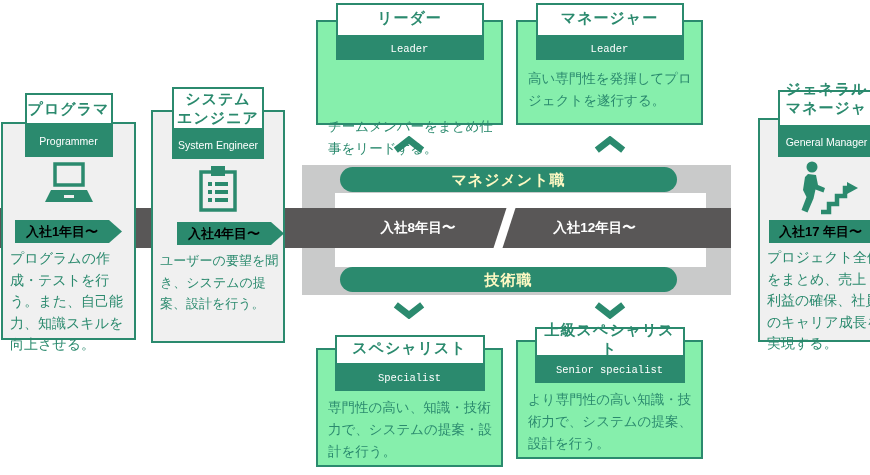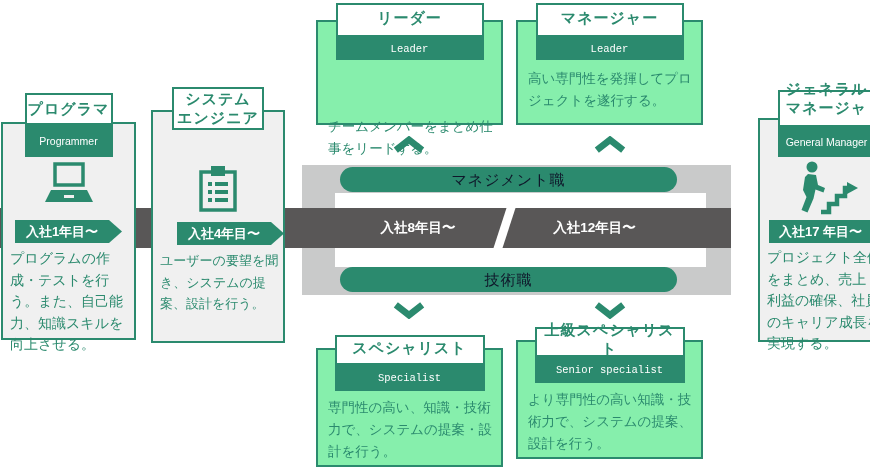--- a/index.html
+++ b/index.html
@@ -11,41 +11,41 @@
 
   
   .gray-band  { left:302px; top:165px; width:429px; height:130px; background:#c9caca; z-index:1; }
   .white-strip{ left:335px; top:193px; width:371px; height:74px; background:#ffffff; z-index:2; }
   .dark-bar   { left:0; top:208px; width:731px; height:40px; background:#595757; z-index:3; }
   .slash      { left:500px; top:206px; width:9px; height:44px; background:#ffffff;
                 transform:skewX(-18deg); z-index:4; }
   .bar-label  { top:208px; height:40px; line-height:40px; text-align:center; color:#fff;
                 font-size:13.5px; font-weight:bold; z-index:5; }
   .pill { left:340px; width:337px; height:25px; background:#2b8a6e; border-radius:13px;
-          color:#0f172a; font-weight:normal; font-size:15px; text-align:center; line-height:25px;
+          color:#fef9c3; font-weight:bold; font-size:15px; text-align:center; line-height:25px;
           z-index:6; letter-spacing:1px; }
 
   .chev { width:32px; height:17px; z-index:6; }
 
   
   .box { position:absolute; border:2px solid #2b8a6e; box-sizing:border-box; z-index:10; }
   .box.side { background:#f0f0f0; }
   .box.plain{ background:#86efac;font-family:Liberation Mono, monospace; }
 
   .tab { position:absolute; left:50%; transform:translateX(-50%); z-index:12; text-align:center; }
   .tab-title { background:#ffffff; border:2px solid #2b8a6e; box-sizing:border-box;
                color:#2b8a6e; font-weight:bold; font-size:15px; line-height:1.25;
                display:flex; align-items:center; justify-content:center;
                white-space:pre-line; letter-spacing:1px; }
   .tab-sub   { background:#2b8a6e; color:#ffffff; font-size:10.5px;
                display:flex; align-items:center; justify-content:center; }
 
   .icon { position:absolute; left:0; right:0; display:flex; justify-content:center; }
 
-  .ribbon { position:absolute; height:23px; background:#2b8a6e; color:#ffffff;
+  .ribbon { position:absolute; height:23px; background:#2b8a6e; color:#000000;
             font-size:13px; font-weight:bold; line-height:23px; text-align:center;
             clip-path:polygon(0 0, calc(100% - 13px) 0, 100% 50%, calc(100% - 13px) 100%, 0 100%);
             padding-right:13px; box-sizing:border-box; z-index:12; }
 
   .desc { position:absolute; color:#2b8a6e; text-align:left; z-index:11; }
   .desc.narrow { left:7px;  width:122px; font-size:14px; line-height:21.5px; }
   .desc.wide   { left:10px; width:172px; font-size:13.5px; line-height:22px; }
 </style>
 </head>
 <body>
@@ -87,20 +87,21 @@
       </svg>
     </div>
     <div class="ribbon" style="left:12px;top:96px;width:107px;">入社1年目〜</div>
     <div class="desc narrow" style="top:124px;">プログラムの作成・テストを行う。また、自己能力、知識スキルを向上させる。</div>
   </div>
 
   <div class="box side" style="left:151px;top:110px;width:134px;height:233px;">
     <div class="tab" style="top:-25px;width:92px;">
       <div class="tab-title" style="height:43px;">システム
 エンジニア</div>
+      <div class="tab-sub" style="height:29px;">System Engineer</div>
     </div>
     <div class="icon" style="top:52px;">
       <svg width="42" height="50" viewBox="0 0 42 50">
         <rect x="4" y="8" width="34" height="38" fill="#f0f0f0" stroke="#2b8a6e" stroke-width="3.5"></rect>
         <rect x="14" y="2" width="14" height="10" fill="#2b8a6e"></rect>
         <rect x="11" y="18" width="4" height="4" fill="#2b8a6e"></rect>
           <rect x="18" y="18" width="13" height="4" fill="#2b8a6e"></rect>
         <rect x="11" y="26" width="4" height="4" fill="#2b8a6e"></rect>
           <rect x="18" y="26" width="13" height="4" fill="#2b8a6e"></rect>
         <rect x="11" y="34" width="4" height="4" fill="#2b8a6e"></rect>

